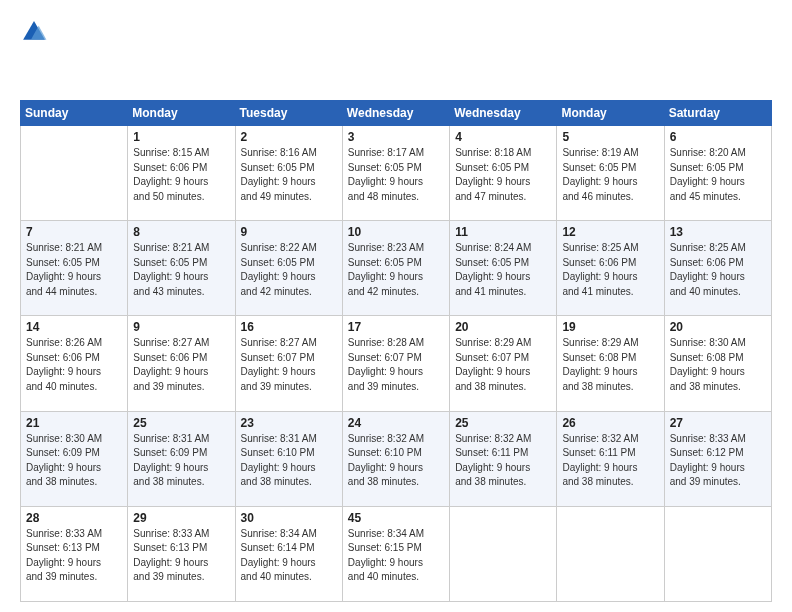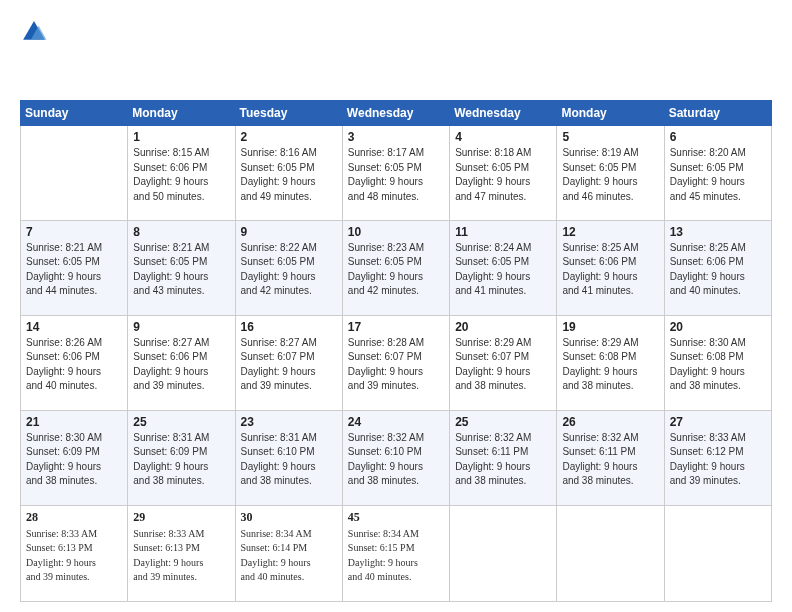--- a/index.html
+++ b/index.html
@@ -75,21 +75,20 @@
     .calendar tbody tr td {
       vertical-align: top;
       border: 1px solid #ccc;
       padding: 4px 5px;
       font-size: 9.5px;
       color: #333;
       height: 82px;
     }
     .calendar tbody tr:last-child td {
       height: 70px;
-      font-family: Liberation Serif, serif;
     }
     .day-num {
       font-size: 12px;
       font-weight: bold;
       color: #222;
       display: block;
       margin-bottom: 2px;
     }
     .day-detail {
       font-size: 10px;

